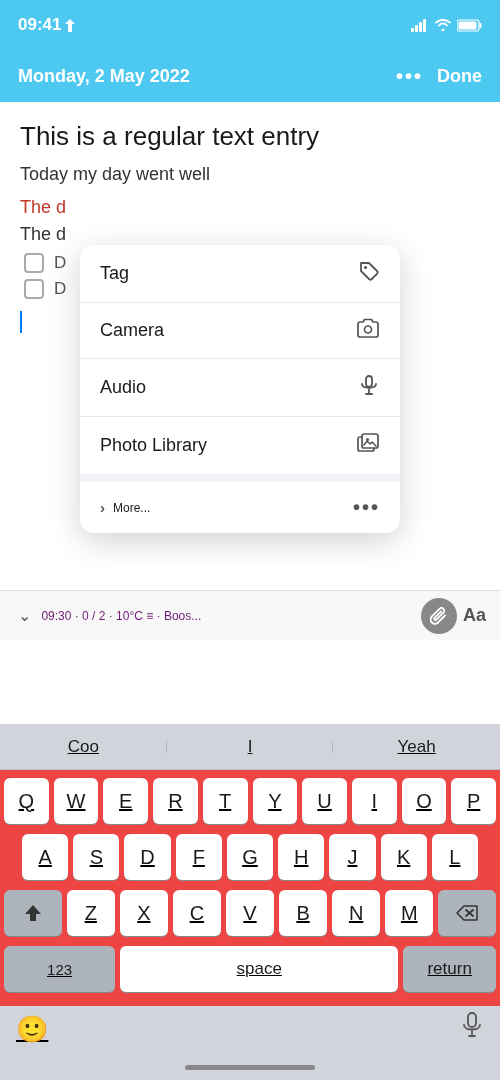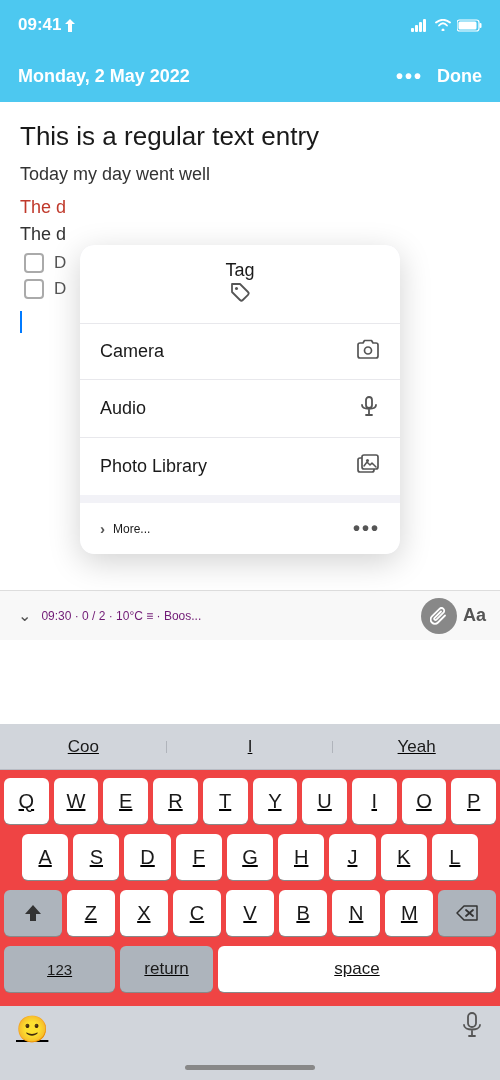--- a/index.html
+++ b/index.html
@@ -152,21 +152,20 @@
       display: flex;
       align-items: center;
       justify-content: space-between;
       padding: 15px 20px;
       background: #fff;
       border-bottom: 1px solid #e8e8ec;
       cursor: pointer;
     }
     .dropdown-item:first-child {
       border-radius: 14px 14px 0 0;
-      flex-direction: column;
     }
     .dropdown-item-label {
       font-size: 18px;
       color: #1a1a1a;
     }
     .dropdown-icon {
       font-size: 20px;
       color: #555;
     }
     .dropdown-divider {
@@ -539,22 +538,22 @@
         <svg width="22" height="16" viewBox="0 0 22 16" fill="none">
           <path d="M8 1 L1 8 L8 15 L21 15 L21 1 Z" stroke="#333" stroke-width="1.5" fill="none" stroke-linejoin="round"></path>
           <line x1="10" y1="5" x2="17" y2="11" stroke="#333" stroke-width="1.8" stroke-linecap="round"></line>
           <line x1="17" y1="5" x2="10" y2="11" stroke="#333" stroke-width="1.8" stroke-linecap="round"></line>
         </svg>
       </div>
     </div>
 
     <div class="key-row">
       <div class="key key-special key-123">123</div>
+      <div class="key key-space">space</div>
       <div class="key key-special key-return">return</div>
-      <div class="key key-space">space</div>
     </div>
   </div>
 
   <div class="bottom-extras">
     <span class="emoji-icon">🙂</span>
     <span class="mic-icon">
       <svg width="24" height="28" viewBox="0 0 24 28" fill="none">
         <rect x="8" y="1" width="8" height="14" rx="4" stroke="#555" stroke-width="1.8"></rect>
         <path d="M4 13 C4 19 20 19 20 13" stroke="#555" stroke-width="1.8" fill="none" stroke-linecap="round"></path>
         <line x1="12" y1="19" x2="12" y2="24" stroke="#555" stroke-width="1.8" stroke-linecap="round"></line>

